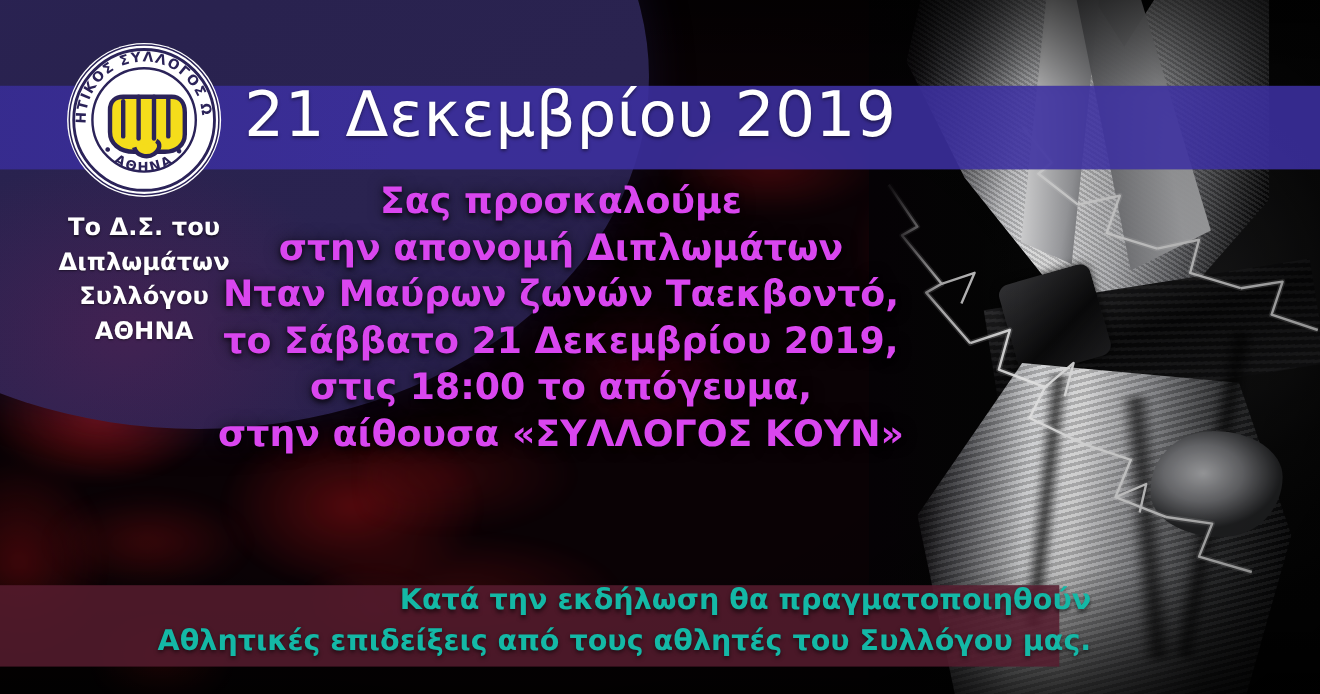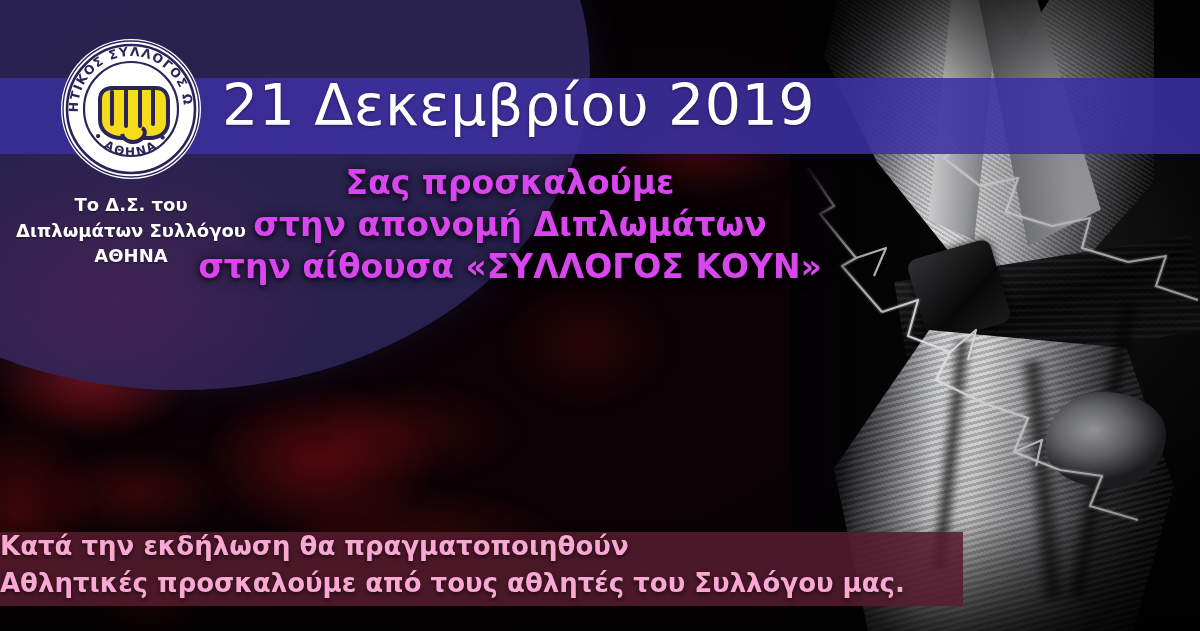--- a/index.html
+++ b/index.html
@@ -213,21 +213,21 @@
     text-align: center;
   }
   .logo-seal {
     position: relative;
     width: 142px; height: 142px;
     margin: 0 auto;
   }
   .logo-caption {
     margin-top: 12px;
     color: #ffffff;
-    font-size: 18px;
+    font-size: 22px;
     font-weight: bold;
     line-height: 1.42;
     text-shadow: 0 1px 2px rgba(0,0,0,0.5);
   }
 
   
   .invite {
     position: absolute;
     left: 180px; top: 162px;
     width: 660px;
@@ -248,24 +248,24 @@
 
   
   .bottom-band {
     position: absolute;
     left: 0; top: 532px;
     width: 963px; height: 74px;
     background: rgba(86,28,46,0.86);
   }
   .bottom-text {
     position: absolute;
-    left: 0; top: 528px;
+    left: 12px; top: 528px;
     width: 980px;
-    text-align: left;
-    color: #f9a8d4;
+    text-align: right;
+    color: #14b8a6;
     font-weight: bold;
   }
   .bottom-line {
     font-size: 26px;
     line-height: 1.42;
     text-shadow: 0 2px 4px rgba(0,0,0,0.6);
     white-space: nowrap;
   }
 </style>
 </head>
@@ -353,22 +353,25 @@
     <div class="logo-caption">
       <div>Το Δ.Σ. του</div>
       <div>Διπλωμάτων Συλλόγου</div>
       <div>ΑΘΗΝΑ</div>
     </div>
   </div>
 
   <div class="invite">
     <div class="invite-line">Σας προσκαλούμε</div>
     <div class="invite-line">στην απονομή Διπλωμάτων</div>
+    <div class="invite-line">Νταν Μαύρων ζωνών Ταεκβοντό,</div>
+    <div class="invite-line">το Σάββατο 21 Δεκεμβρίου 2019,</div>
+    <div class="invite-line">στις 18:00 το απόγευμα,</div>
     <div class="invite-line">στην αίθουσα «ΣΥΛΛΟΓΟΣ ΚΟΥΝ»</div>
   </div>
 
   <div class="bottom-band"></div>
   <div class="bottom-text">
     <div class="bottom-line">Κατά την εκδήλωση θα πραγματοποιηθούν</div>
-    <div class="bottom-line">Αθλητικές προσκαλούμε από τους αθλητές του Συλλόγου μας.</div>
+    <div class="bottom-line">Αθλητικές επιδείξεις από τους αθλητές του Συλλόγου μας.</div>
   </div>
 
 </div>
 
 </body></html>

